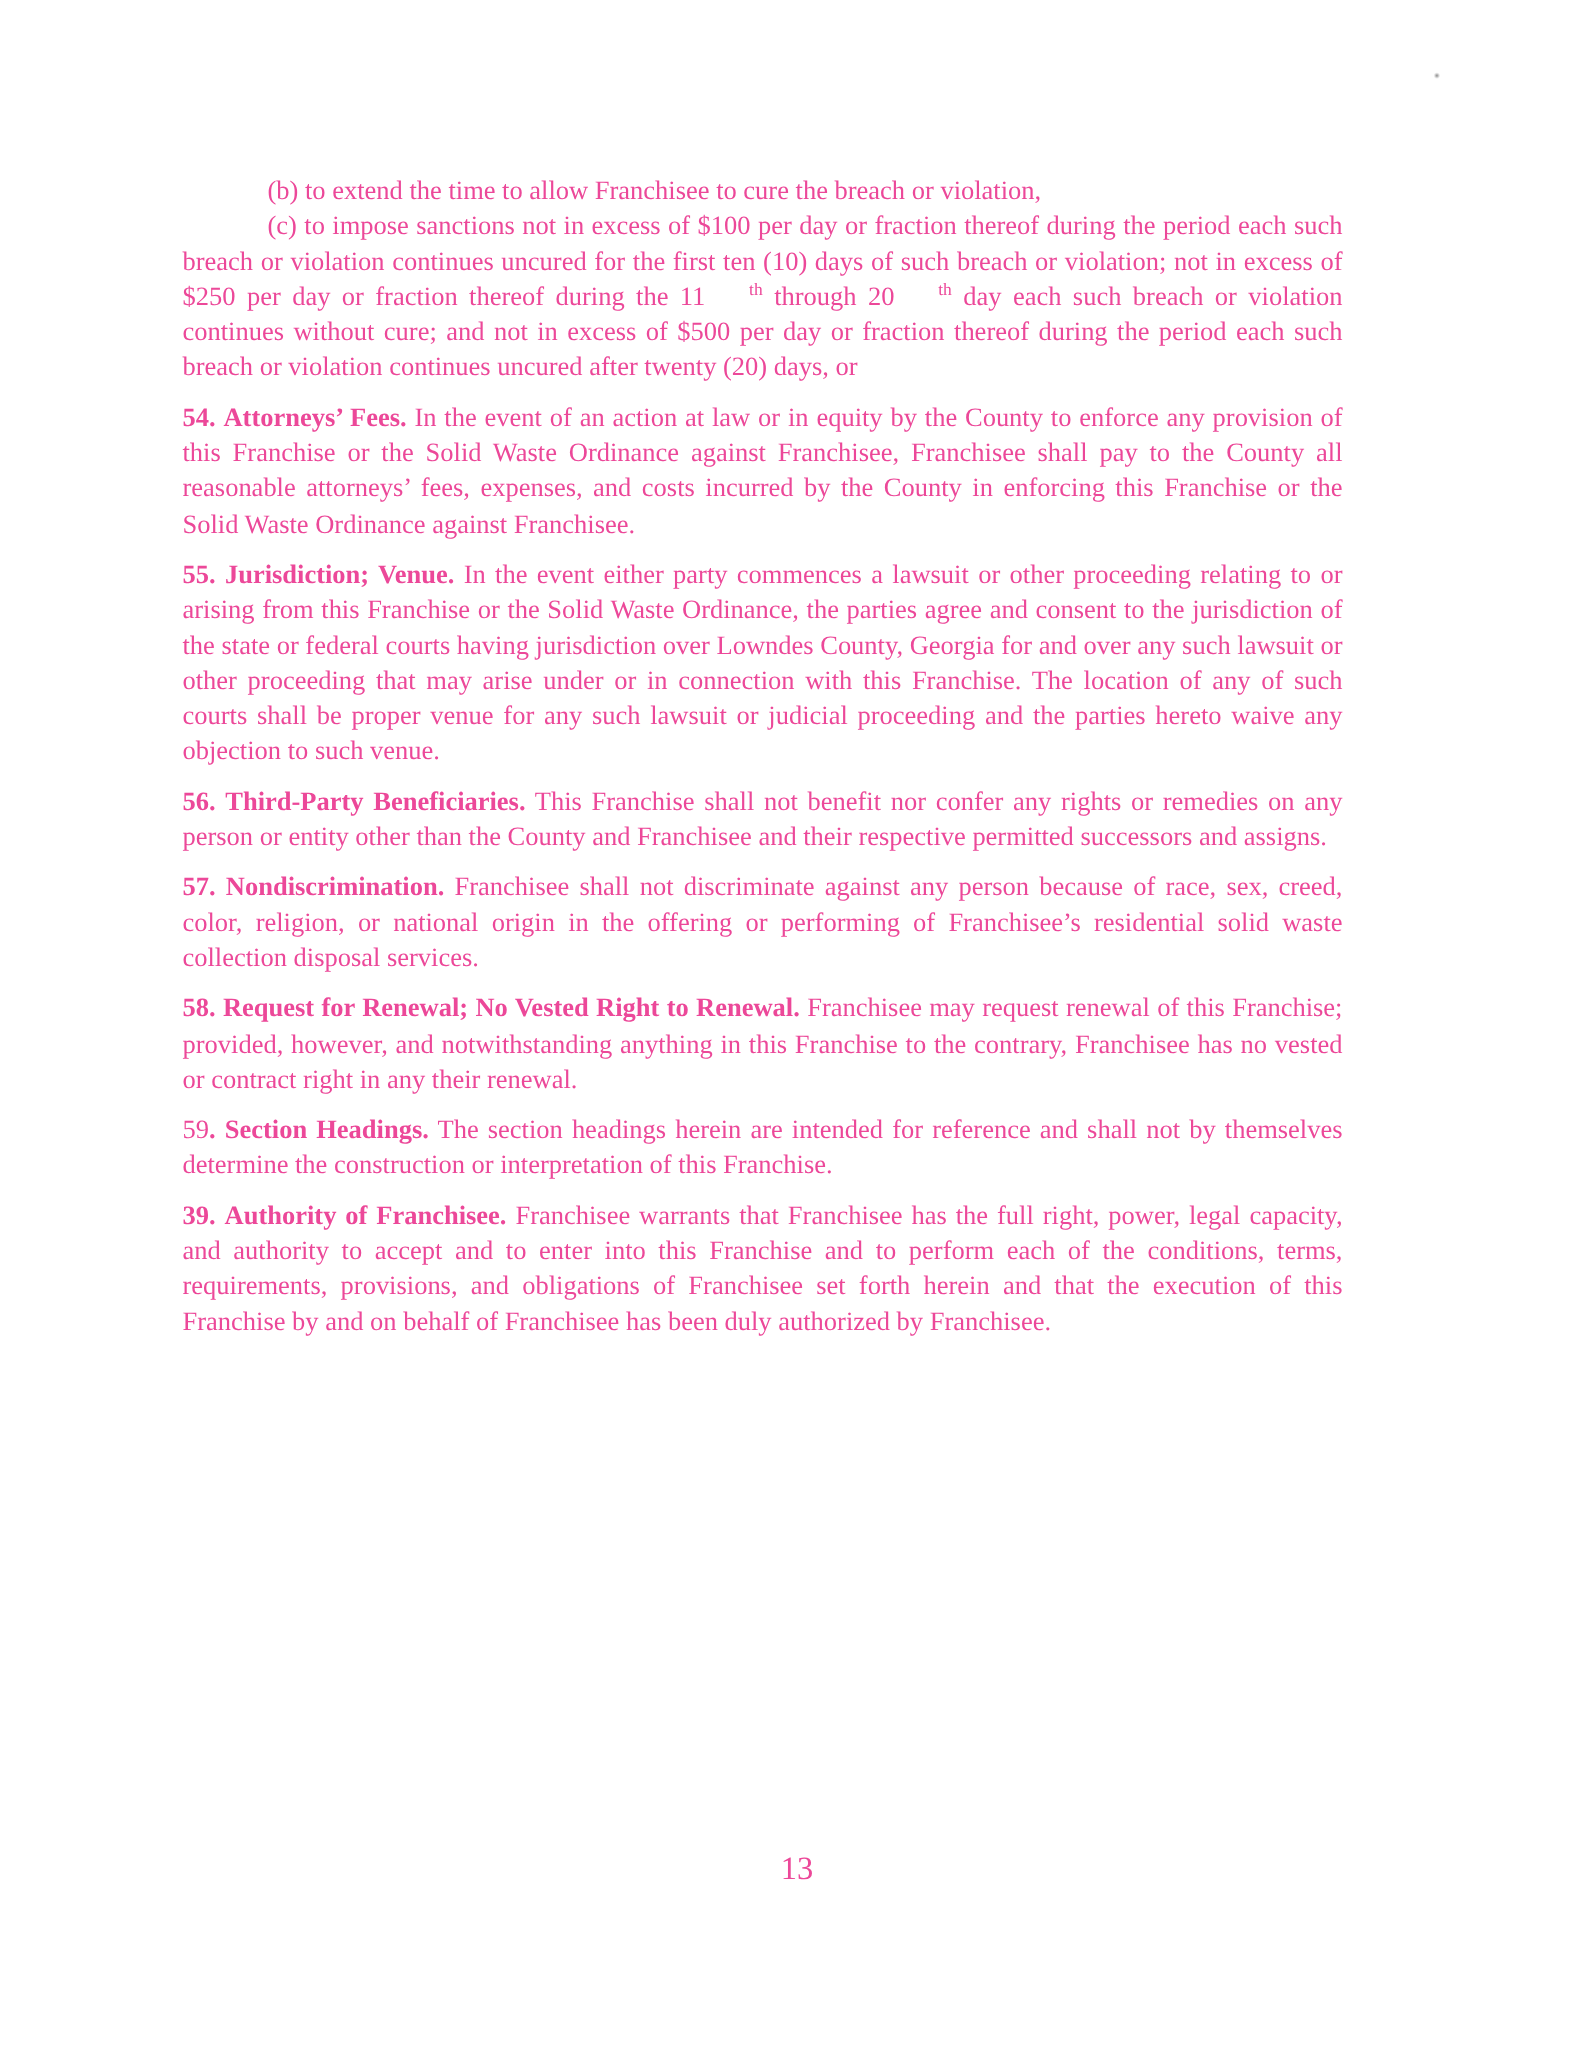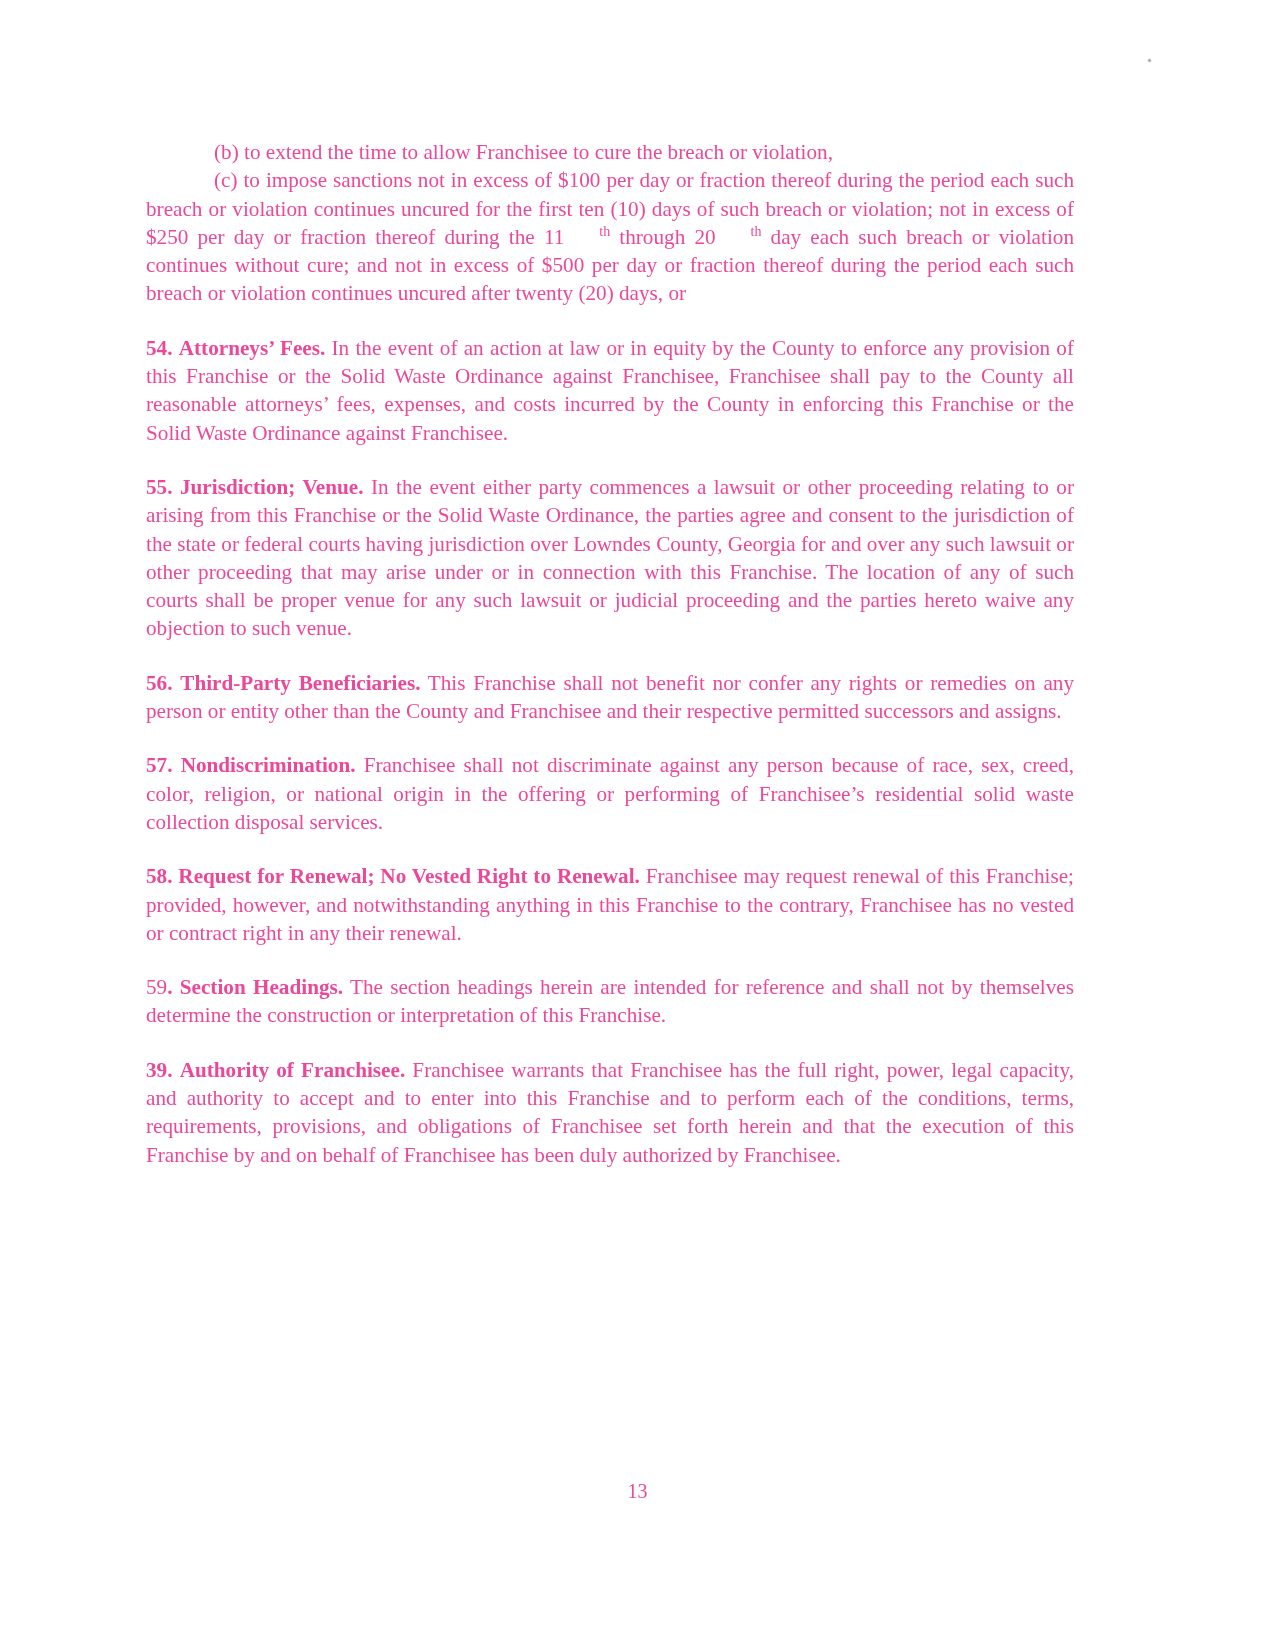--- a/index.html
+++ b/index.html
@@ -38,38 +38,38 @@
     line-height: 1.335;
     text-align: justify;
     text-justify: inter-word;
     -webkit-hyphens: none;
     hyphens: none;
   }
   p.indent-first {
     text-indent: 68px;
   }
   p.gap {
-    margin-top: 26px;
+    margin-top: 12px;
   }
   b, .bold {
     font-weight: bold;
   }
   sup {
     font-size: 0.66em;
     vertical-align: super;
     line-height: 0;
     padding-left: 35px;
   }
   .page-number {
     position: absolute;
     left: 0;
     right: 0;
     top: 1480px;
     text-align: center;
-    font-size: 20px;
+    font-size: 26px;
     font-family: "Liberation Serif", "DejaVu Serif", serif;
   }
 </style>
 </head>
 <body>
 
 <div class="page">
 
   <div class="scan-speck"></div>
 

